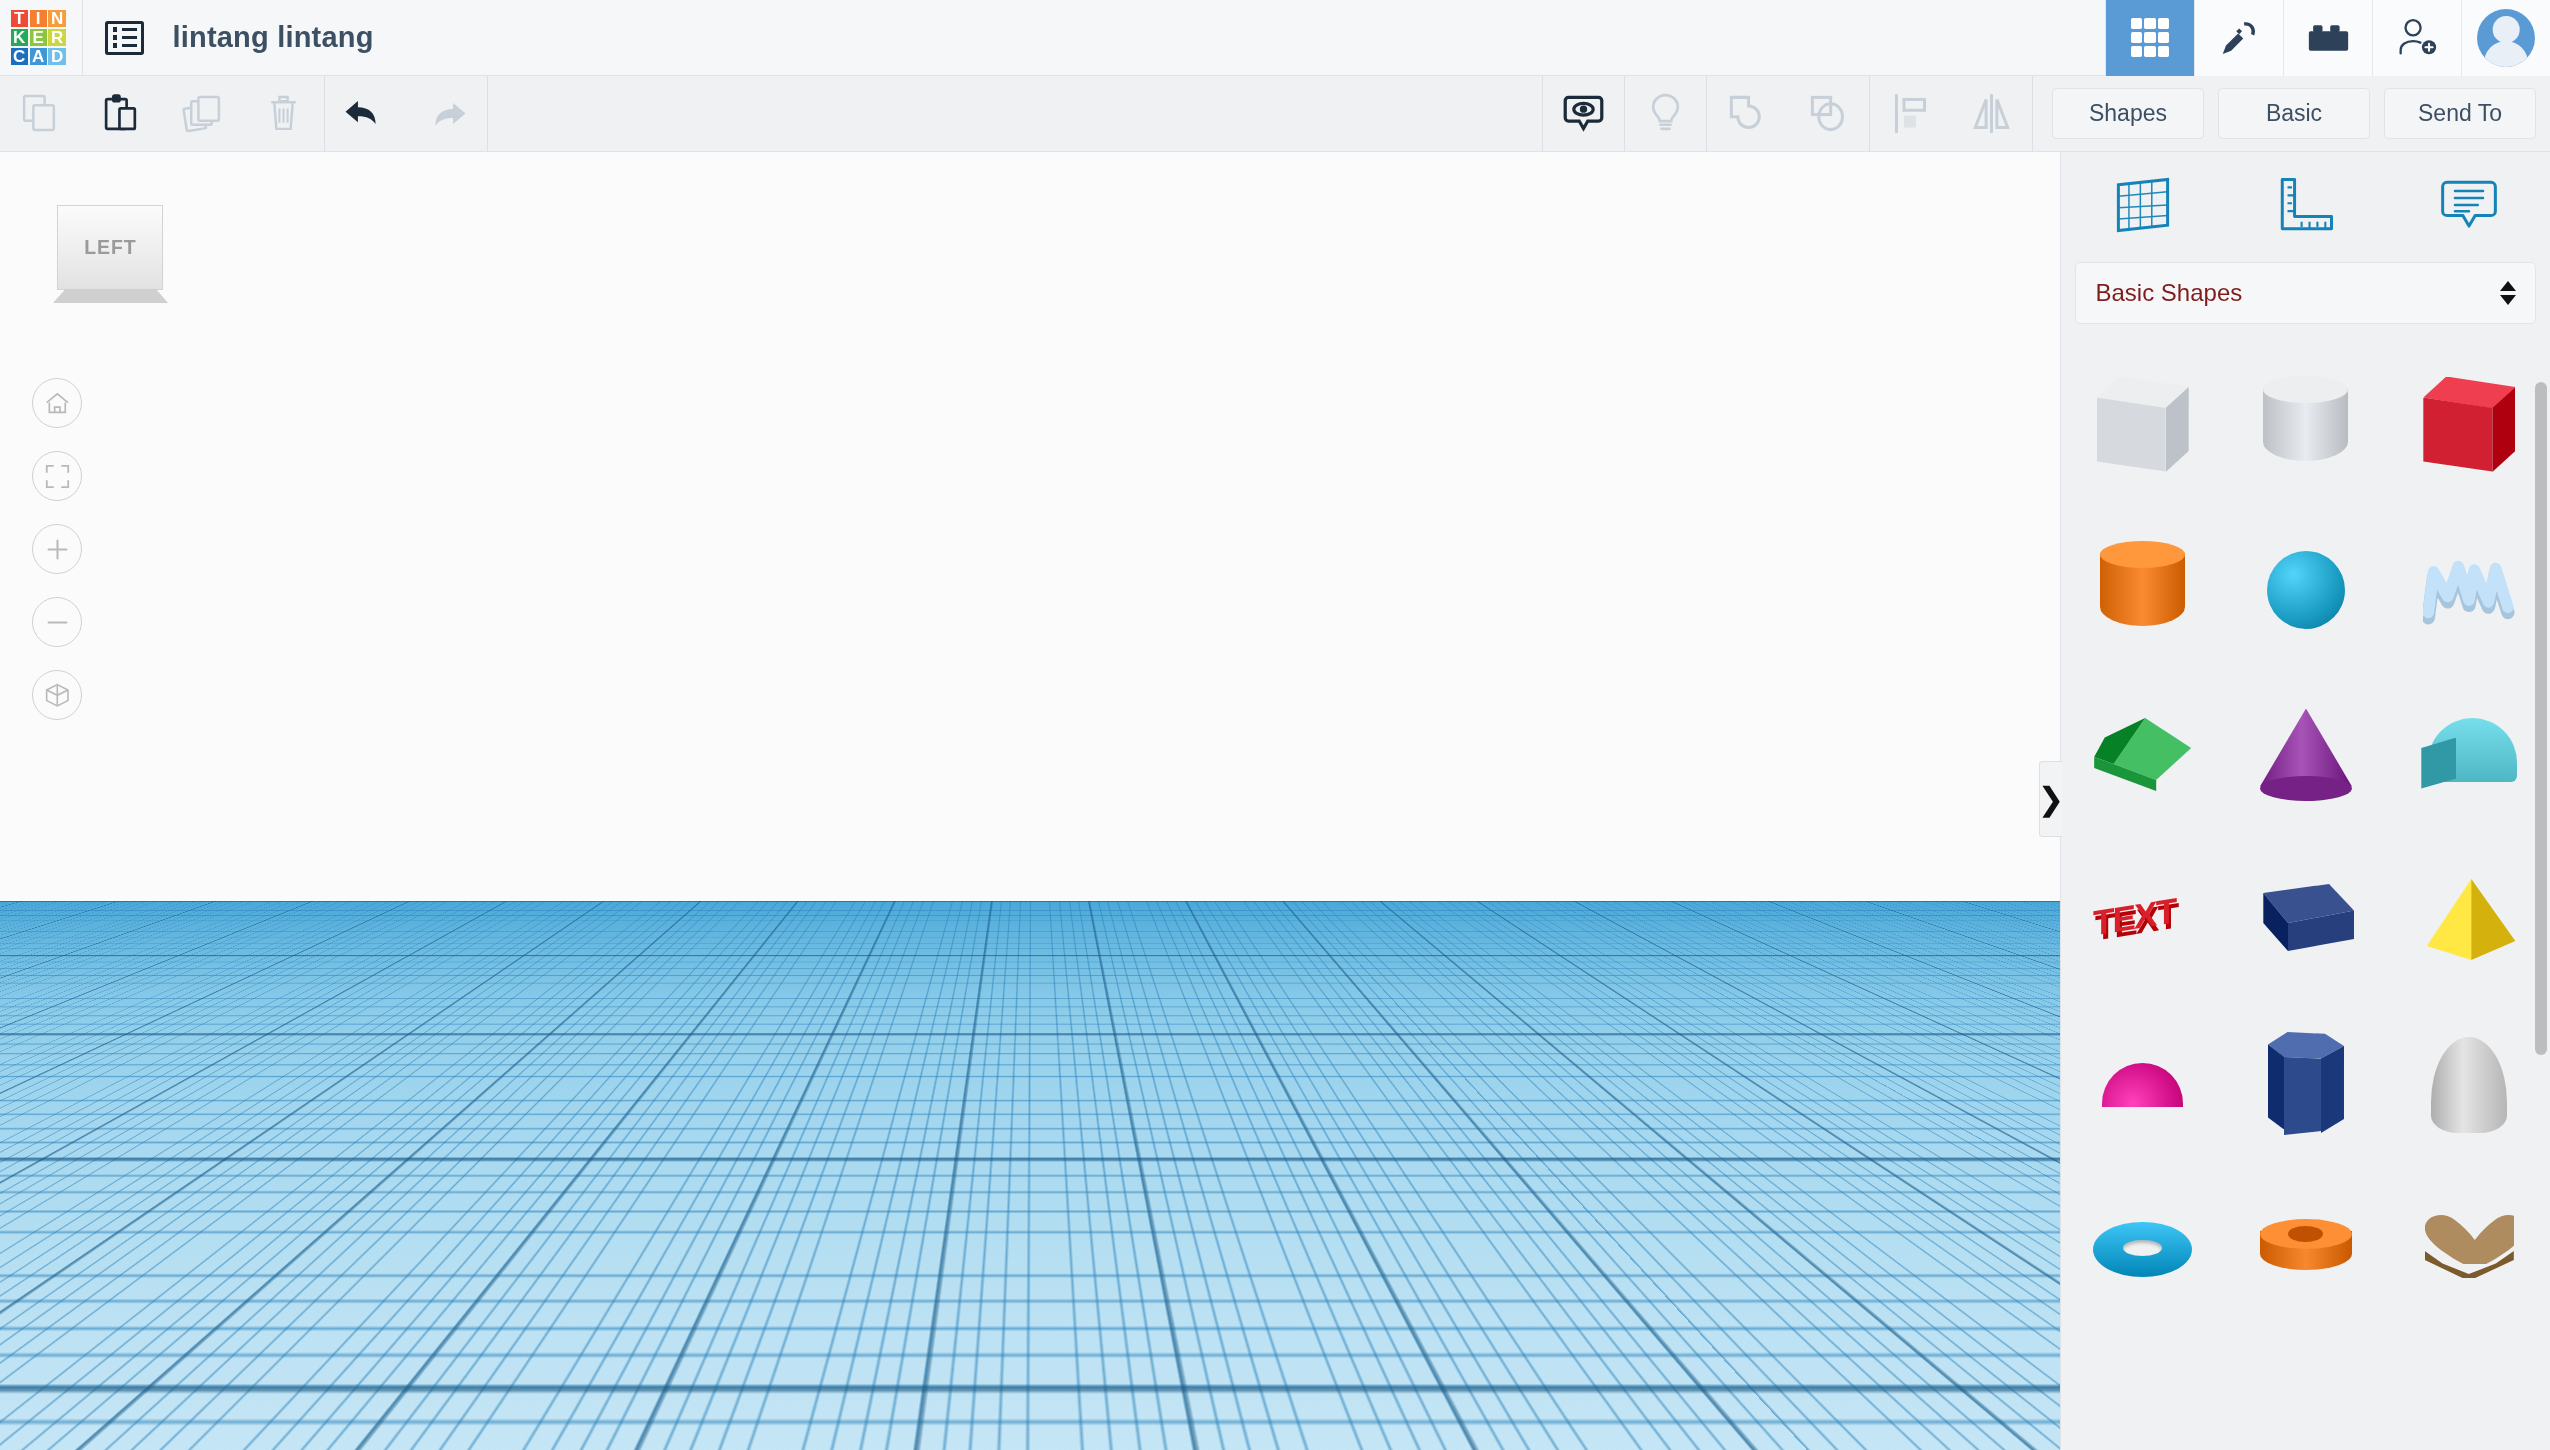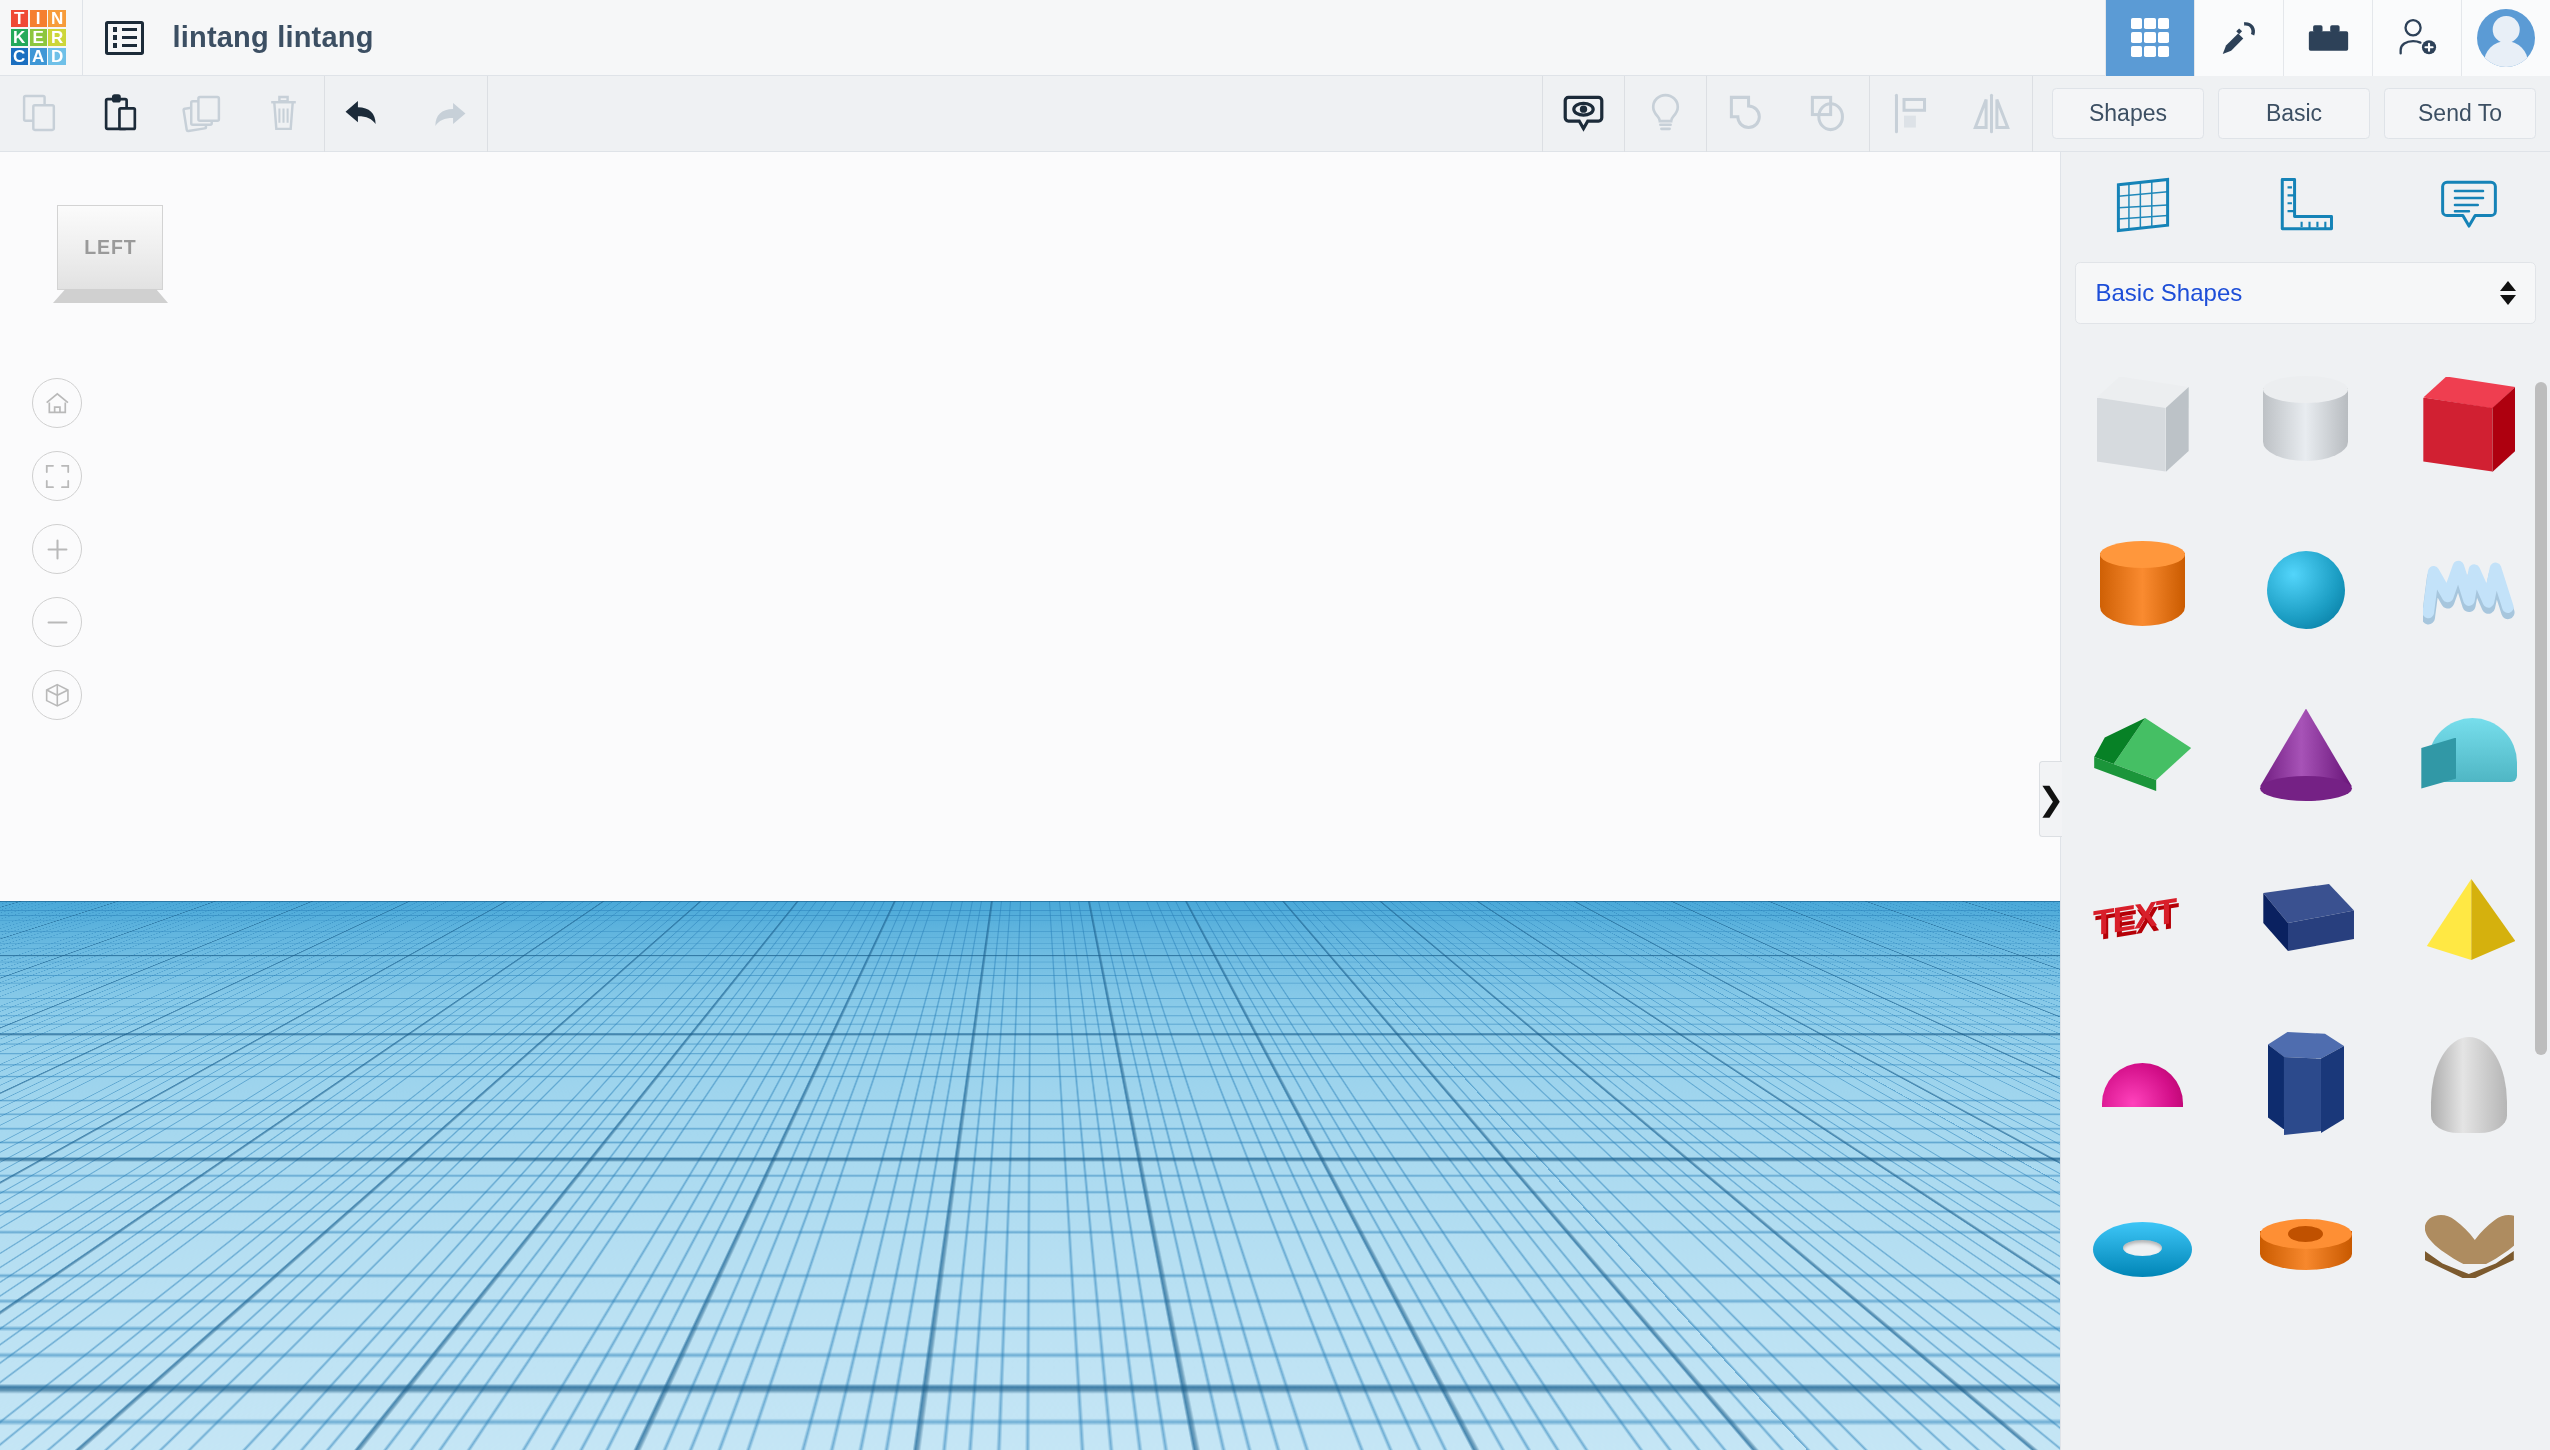--- a/index.html
+++ b/index.html
@@ -190,21 +190,21 @@
   #panel {
     position:absolute; right:0; top:152px; width:490px; height:1299px;
     background:#eff1f3; border-left:0.9px solid #dfe3e8;
   }
   #panel-tabs { display:flex; height:105px; align-items:center; }
   .panel-tab { flex:1; display:flex; align-items:center; justify-content:center; }
   #shape-select {
     margin:5.3px 14px 0 14px; height:62px;
     background:#f6f7f8; border:0.9px solid #e1e4e8; border-radius:5.3px;
     display:flex; align-items:center; padding:0 19.5px;
-    font-size:24px; color:#1d4ed8;
+    font-size:24px; color:#7f1d1d;
   }
   .spin { margin-left:auto; display:flex; flex-direction:column; gap:4.4px; }
   .spin i { width:0;height:0;border-left:8px solid transparent;border-right:8px solid transparent; }
   .spin .up { border-bottom:10.6px solid #111; }
   .spin .dn { border-top:10.6px solid #111; }
 
   #shape-grid {
     position:absolute; left:0; top:190px; width:490px; height:1108px;
     display:grid; grid-template-columns:repeat(3, 1fr);
     grid-auto-rows:165px; align-items:center; justify-items:center;

